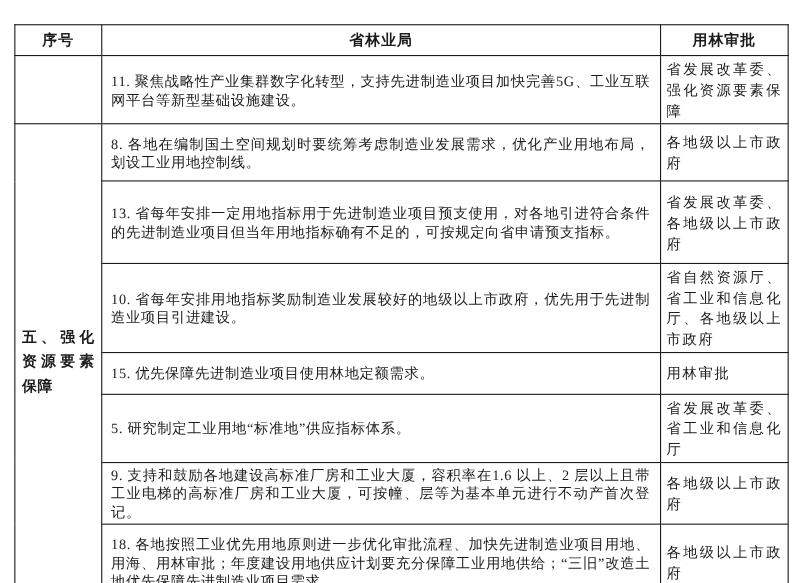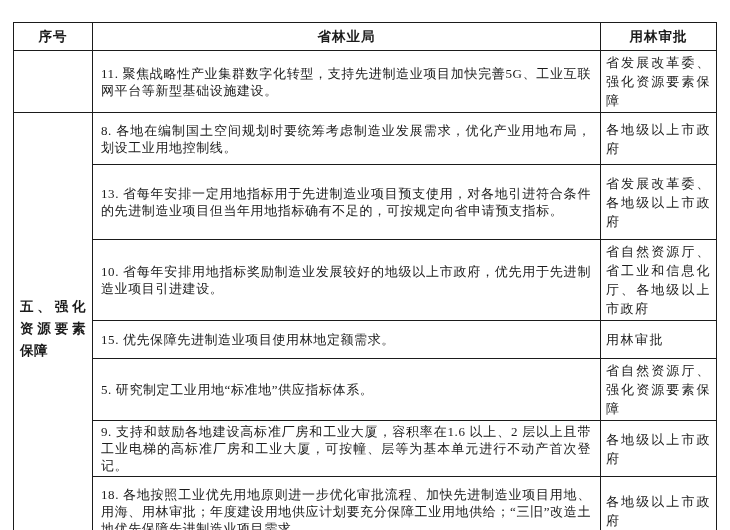--- a/index.html
+++ b/index.html
@@ -113,21 +113,21 @@
       <tr class="r-14">
         <td class="cell-content">10. 省每年安排用地指标奖励制造业发展较好的地级以上市政府，优先用于先进制造业项目引进建设。</td>
         <td class="cell-unit">省自然资源厅、省工业和信息化厅、各地级以上市政府</td>
       </tr>
       <tr class="r-15">
         <td class="cell-content">15. 优先保障先进制造业项目使用林地定额需求。</td>
         <td class="cell-unit">用林审批</td>
       </tr>
       <tr class="r-16">
         <td class="cell-content">5. 研究制定工业用地“标准地”供应指标体系。</td>
-        <td class="cell-unit">省自然资源厅、强化资源要素保障</td>
+        <td class="cell-unit">省发展改革委、省工业和信息化厅</td>
       </tr>
       <tr class="r-17">
         <td class="cell-content">9. 支持和鼓励各地建设高标准厂房和工业大厦，容积率在1.6 以上、2 层以上且带工业电梯的高标准厂房和工业大厦，可按幢、层等为基本单元进行不动产首次登记。</td>
         <td class="cell-unit">各地级以上市政府</td>
       </tr>
       <tr class="r-18">
         <td class="cell-content">18. 各地按照工业优先用地原则进一步优化审批流程、加快先进制造业项目用地、用海、用林审批；年度建设用地供应计划要充分保障工业用地供给；“三旧”改造土地优先保障先进制造业项目需求。</td>
         <td class="cell-unit">各地级以上市政府</td>
       </tr>
     </tbody>

